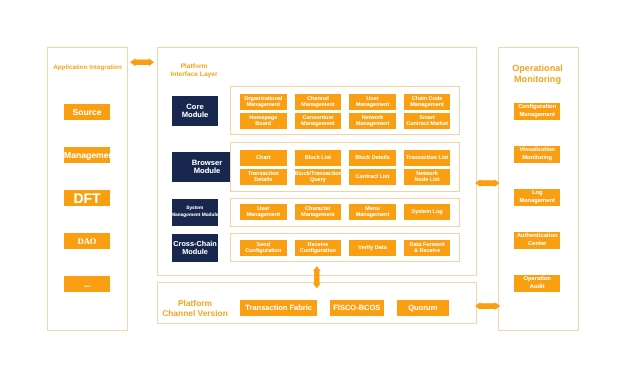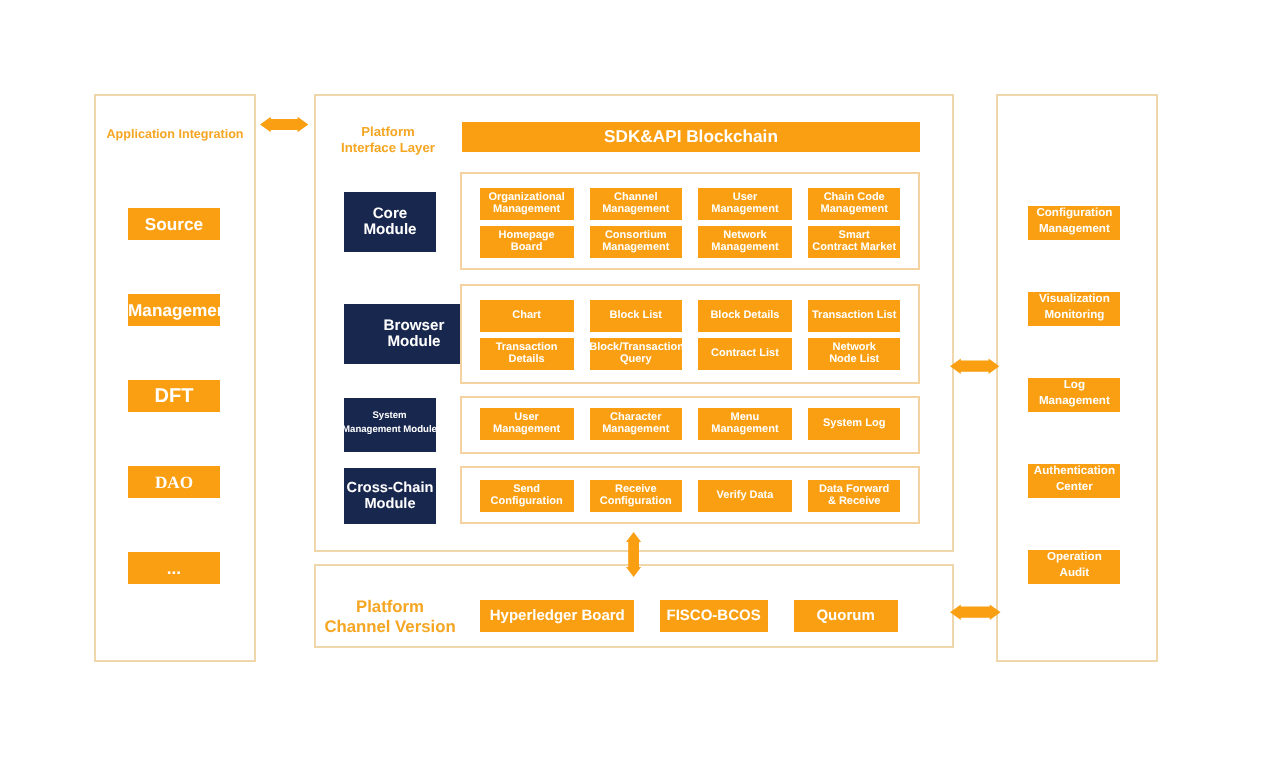--- a/index.html
+++ b/index.html
@@ -28,35 +28,39 @@
 <div class="stage" id="stage">
     <div class="panel" style="left:47px;top:47px;width:81px;height:284px;"></div>
     <div class="panel" style="left:157px;top:47px;width:320px;height:229px;"></div>
     <div class="panel" style="left:157px;top:282px;width:320px;height:42px;"></div>
     <div class="panel" style="left:498px;top:47px;width:81px;height:284px;"></div>
     <div class="ttl" style="left:44px;top:63px;width:87px;height:9px;font-size:6.3px;line-height:9px;letter-spacing:0px;">Application Integration</div>
     <div class="ttl" style="left:164px;top:63px;width:60px;height:16px;font-size:6.6px;line-height:8px;">
       <span style="display: block;">Platform</span>
       <span style="display: block;">Interface Layer</span>
     </div>
+    <div class="ttl" style="left:497px;top:63px;width:81px;height:21px;font-size:9.1px;line-height:10.5px;">
+      <span style="display: block;">Operational</span>
+      <span style="display: block;">Monitoring</span>
+    </div>
     <div class="ttl" style="left:160px;top:299px;width:70px;height:19.4px;font-size:8.4px;line-height:9.7px;">
       <span style="display: block;">Platform</span>
       <span style="display: block;">Channel Version</span>
     </div>
     <div class="btn" style="left:64px;top:104px;width:46px;height:16.3px;font-size:8.6px;line-height:9px;">
       <span>
         <span style="display: block;">Source</span>
       </span>
     </div>
     <div class="btn" style="left:64px;top:147px;width:46px;height:16.3px;font-size:8.6px;line-height:9px;">
       <span>
         <span style="display: block;">Management</span>
       </span>
     </div>
-    <div class="btn" style="left:64px;top:190px;width:46px;height:16.3px;font-size:10px;line-height:9px;">
+    <div class="btn" style="left:64px;top:190px;width:46px;height:16.3px;font-size:14px;line-height:9px;">
       <span>
         <span style="display: block;">DFT</span>
       </span>
     </div>
     <div class="btn" style="left:64px;top:233px;width:46px;height:16.3px;font-size:8.6px;line-height:9px;">
       <span>
         <span style="display: block; font-family: Liberation Serif, serif;">DAO</span>
       </span>
     </div>
     <div class="btn" style="left:64px;top:276px;width:46px;height:16.3px;font-size:8.6px;line-height:9px;">
@@ -87,23 +91,20 @@
         <span style="display: block;">Authentication</span>
         <span style="display: block;">Center</span>
       </span>
     </div>
     <div class="btn" style="left:514px;top:275.4px;width:46.4px;height:16.4px;font-size:5.8px;line-height:7.2px;">
       <span>
         <span style="display: block;">Operation</span>
         <span style="display: block;">Audit</span>
       </span>
     </div>
-    <div class="btn" style="left:231px;top:61px;width:229px;height:15px;font-size:8.6px;line-height:15px;">
-      <span>SDK&amp;API Blockchain</span>
-    </div>
     <div class="dark" style="left:172px;top:96px;width:46px;height:30px;font-size:7.6px;line-height:8px;">
       <span>
         <span style="display: block;">Core</span>
         <span style="display: block;">Module</span>
       </span>
     </div>
     <div class="ipanel" style="left:230px;top:86px;width:230px;height:49px;"></div>
     <div class="btn" style="left:240px;top:93.8px;width:46.6px;height:16px;font-size:5.5px;line-height:6.3px;">
       <span>
         <span style="display: block;">Organizational</span>
@@ -256,21 +257,21 @@
         <span style="display: block;">Verify Data</span>
       </span>
     </div>
     <div class="btn" style="left:403.8px;top:240.2px;width:46.6px;height:16px;font-size:5.5px;line-height:6.3px;">
       <span>
         <span style="display: block;">Data Forward</span>
         <span style="display: block;">&amp; Receive</span>
       </span>
     </div>
     <div class="btn" style="left:240px;top:299.5px;width:77.3px;height:16.5px;font-size:7.5px;line-height:16.5px;">
-      <span>Hyperledger Board</span>
+      <span>Transaction Fabric</span>
     </div>
     <div class="btn" style="left:330px;top:299.5px;width:53.6px;height:16.5px;font-size:7.5px;line-height:16.5px;">
       <span>FISCO-BCOS</span>
     </div>
     <div class="btn" style="left:396.5px;top:299.5px;width:52.6px;height:16.5px;font-size:7.5px;line-height:16.5px;">
       <span>Quorum</span>
     </div>
     <svg class="arrow" width="24.2" height="8.5" viewBox="0 0 24.2 8.5" style="left:129.7px;top:58.2px;">
       <path d="M0 4.25 L5.4 0.3500000000000001 L5.4 1.4500000000000002 L18.799999999999997 1.4500000000000002 L18.799999999999997 0.3500000000000001 L24.2 4.25 L18.799999999999997 8.15 L18.799999999999997 7.05 L5.4 7.05 L5.4 8.15 Z" fill="#FA9F11"></path>
     </svg>

